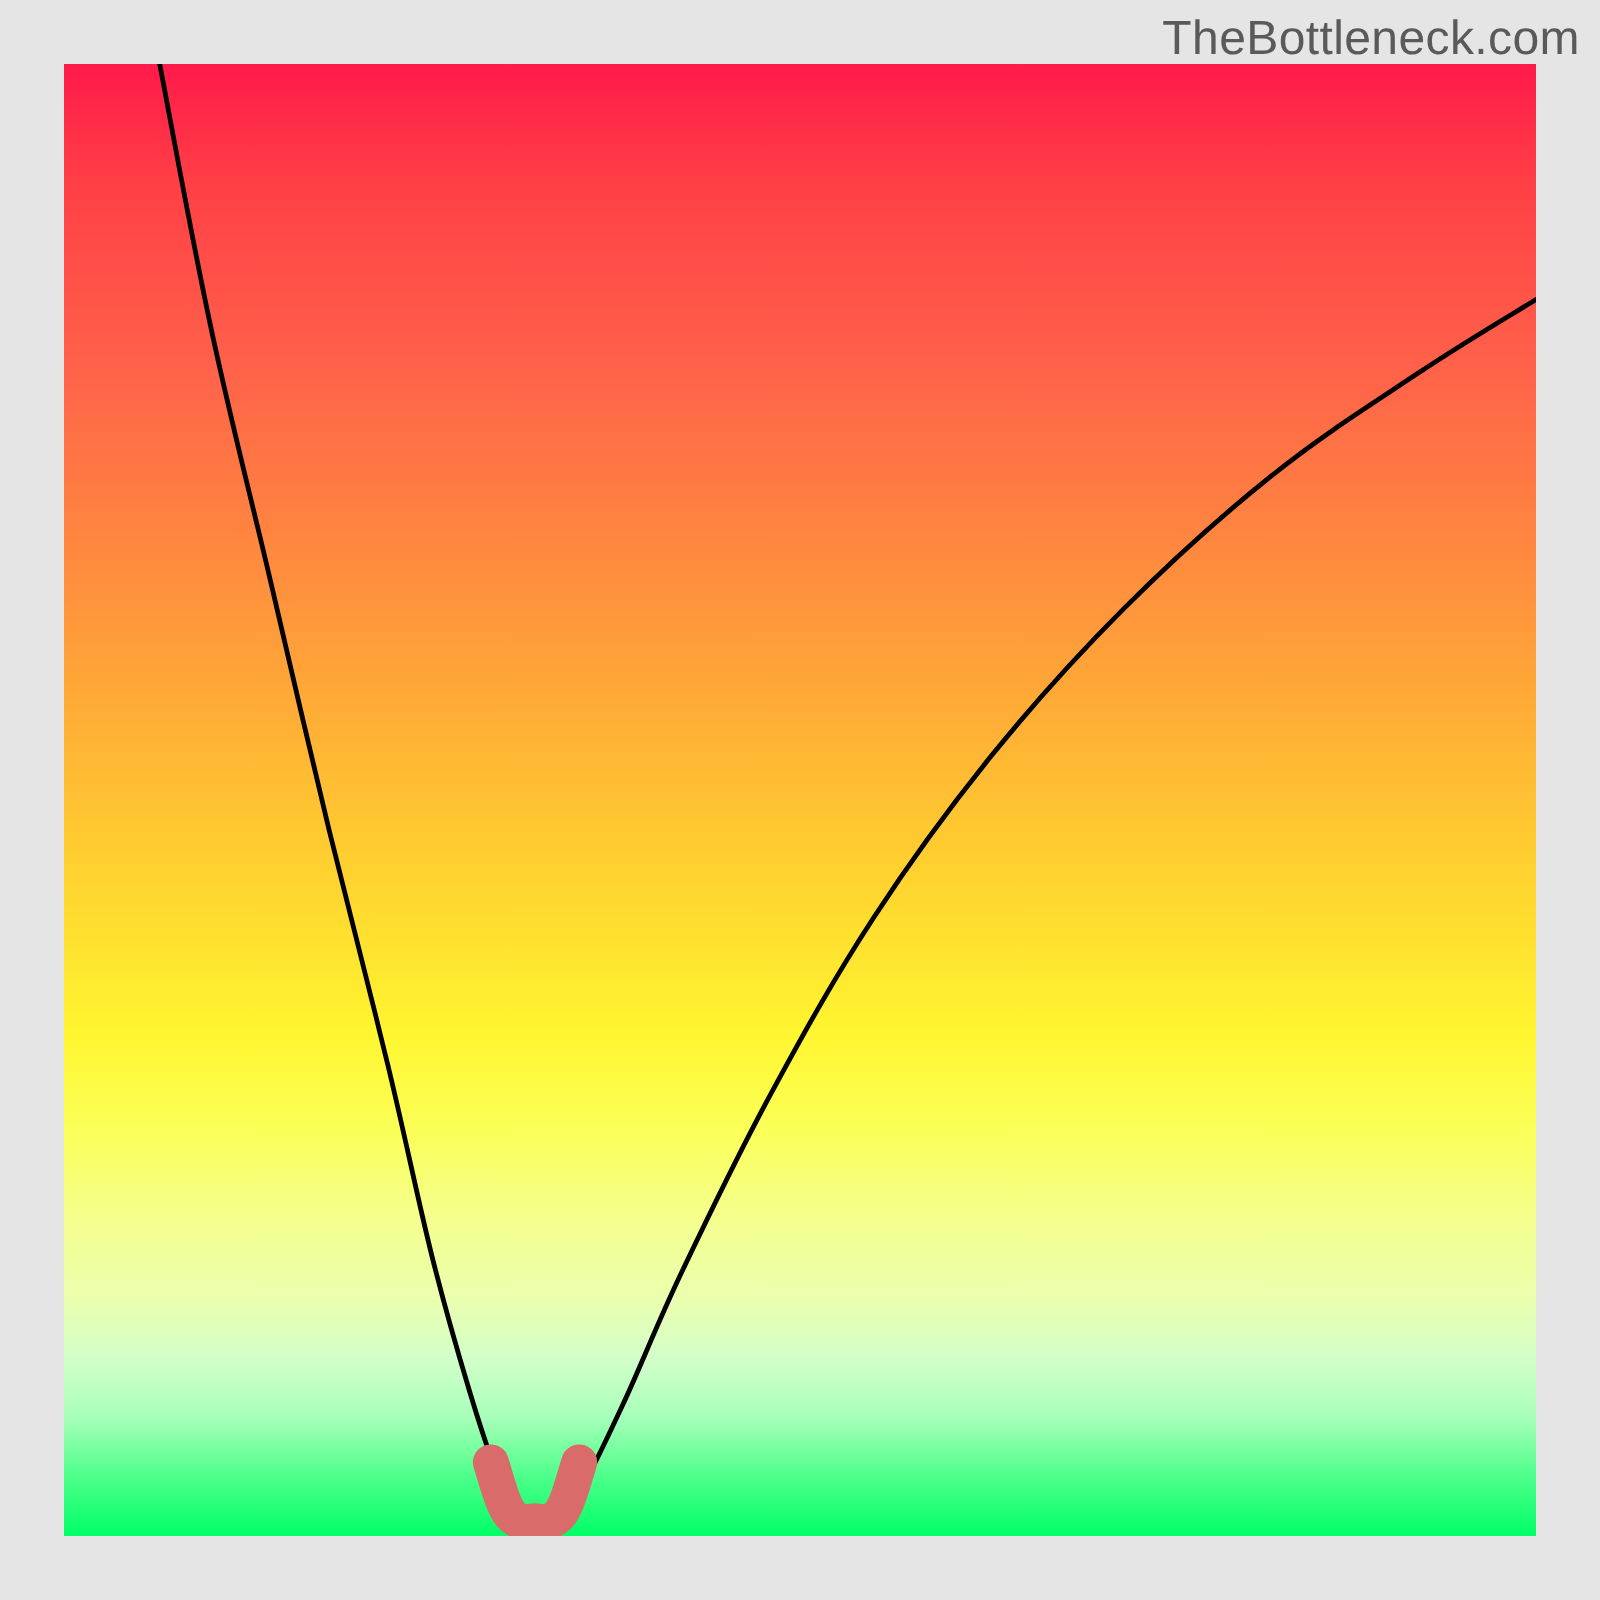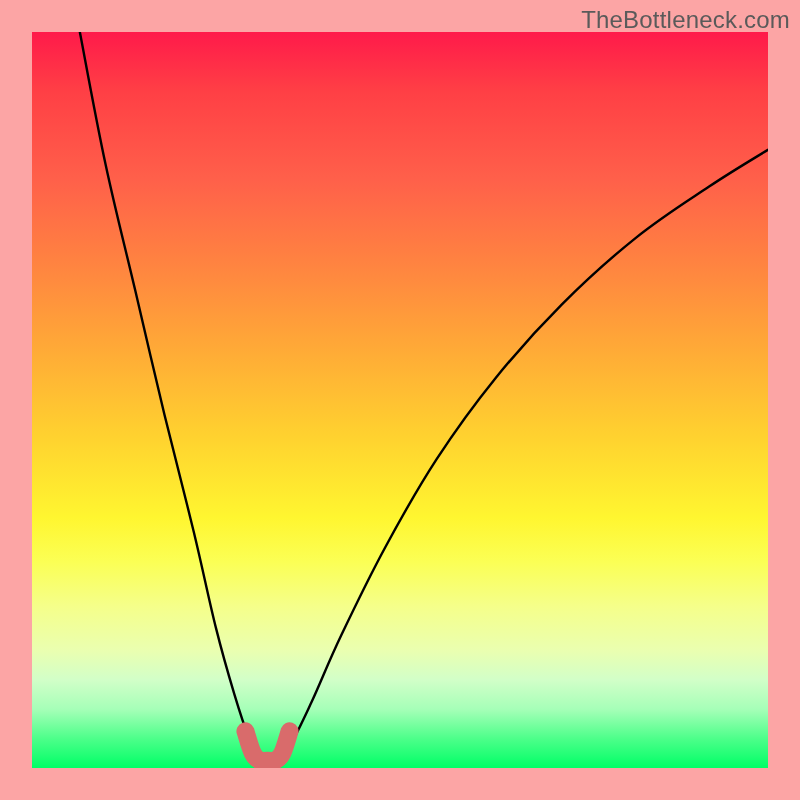--- a/index.html
+++ b/index.html
@@ -1,21 +1,21 @@
 <!DOCTYPE html>
 <html><head>
 <meta charset="utf-8">
 <style>
   * { margin: 0; padding: 0; box-sizing: border-box; }
   html, body { width: 800px; height: 800px; overflow: hidden; background: #000; }
   .container {
     width: 800px;
     height: 800px;
     position: relative;
-    background: #fca5a5;
+    background: #e5e5e5;
   }
   .watermark {
     position: absolute;
     top: 6px;
     right: 10px;
     font-family: Arial, sans-serif;
     font-size: 24px;
     color: #5a5a5a;
     z-index: 10;
     letter-spacing: 0.2px;

